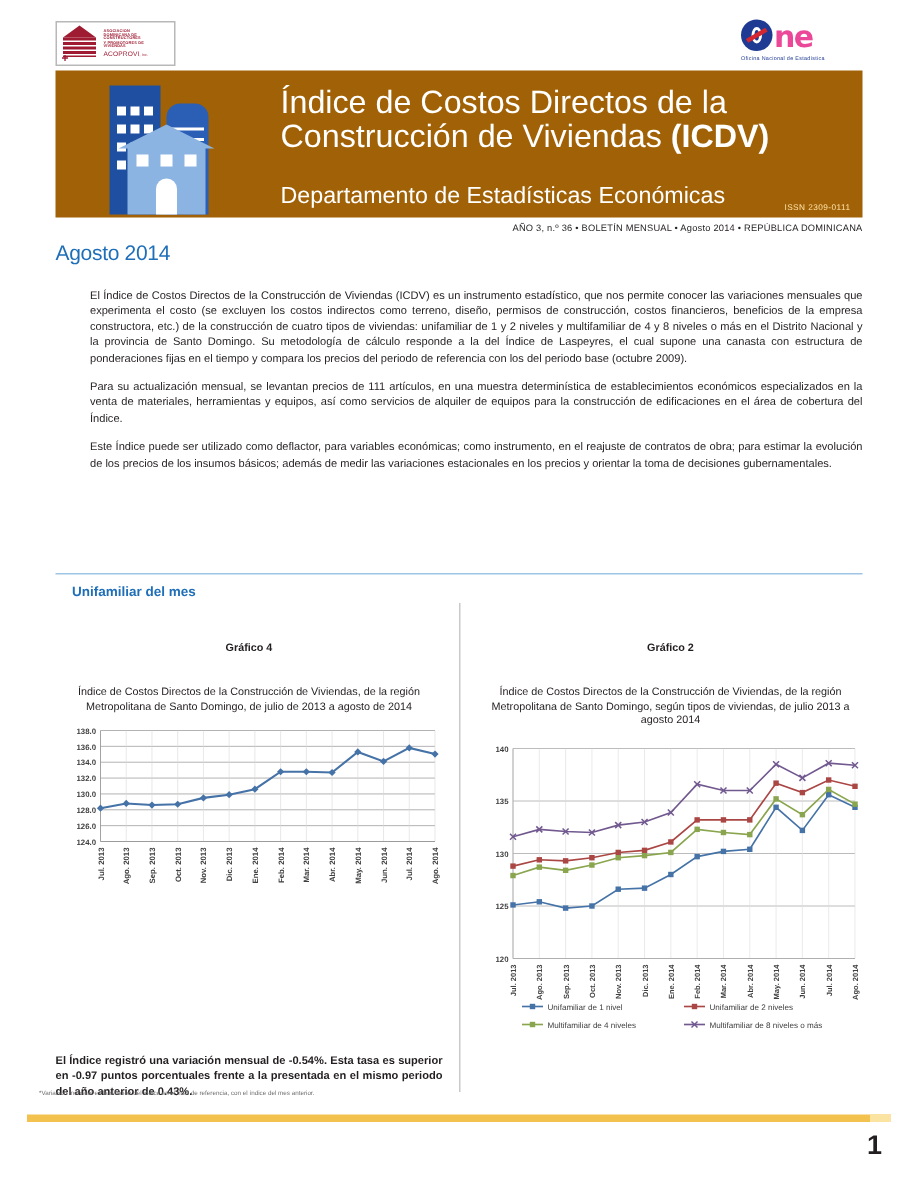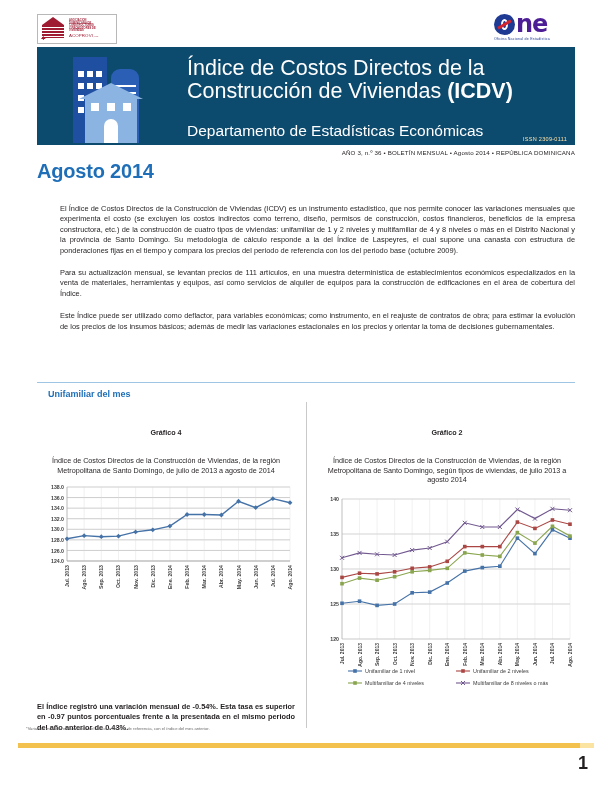--- a/index.html
+++ b/index.html
@@ -23,29 +23,29 @@
       border-left:11px solid transparent;border-right:11px solid transparent;border-bottom:8px solid #9e1b32;}
   .acoprovi .mark .body{position:absolute;left:2px;top:9px;width:22px;height:13px;background:#9e1b32;}
   .acoprovi .mark .body i{position:absolute;left:0;width:22px;height:1px;background:#fff;}
   .acoprovi .mark .cross{position:absolute;left:1px;top:20px;color:#9e1b32;font-size:8px;line-height:6px;font-weight:bold;}
   .acoprovi .txt{margin-left:3px;line-height:1.02;}
   .acoprovi .txt div{font-size:2.6px;color:#9e1b32;font-weight:bold;letter-spacing:.1px;white-space:nowrap;}
   .acoprovi .txt .brand{font-size:4.4px;margin-top:.6px;}
   .acoprovi .txt .brand span{font-size:2.4px;font-weight:normal;}
 
   .onelogo{position:absolute;right:30px;top:12px;width:88px;height:33px;}
-  .onelogo .word{font-size:24px;font-weight:bold;color:#4c1d95;letter-spacing:-1px;line-height:24px;font-family:"DejaVu Sans",sans-serif;}
+  .onelogo .word{font-size:20px;font-weight:bold;color:#ec4899;letter-spacing:-1px;line-height:24px;font-family:"DejaVu Sans",sans-serif;}
   .onelogo .word .o{display:inline-block;position:relative;width:21px;height:21px;border-radius:50%;
       background:#1f3a93;vertical-align:-3px;margin-right:1px;}
   .onelogo .word .o::after{content:"";position:absolute;left:3px;top:9px;width:15px;height:3px;background:#d22630;transform:rotate(-30deg);}
   .onelogo .word .o::before{content:"";position:absolute;left:7px;top:5px;width:7px;height:11px;border:2px solid #fff;border-radius:50%;box-sizing:border-box;}
   .onelogo .sub{font-size:3.6px;color:#1f3a93;letter-spacing:.2px;margin-top:1px;text-align:left;}
 
   
-  .banner{position:absolute;left:37px;top:47px;width:538px;height:98px;background:#0c4a6e;}
+  .banner{position:absolute;left:37px;top:47px;width:538px;height:98px;background:#a16207;}
   .bannerart{position:absolute;left:28px;top:6px;width:110px;height:90px;}
   .b1{position:absolute;left:8px;top:4px;width:34px;height:86px;background:#1f4fa0;}
   .b1 .w{position:absolute;width:6px;height:6px;background:#fff;}
   .b2{position:absolute;left:46px;top:16px;width:28px;height:74px;background:#2a5fb5;border-radius:9px 9px 0 0;}
   .b2 .l{position:absolute;left:3px;width:22px;height:2px;background:#fff;}
   .house{position:absolute;left:20px;top:44px;width:52px;height:46px;background:#8cb4e2;}
   .houseroof{position:absolute;left:14px;top:30px;width:0;height:0;
       border-left:32px solid transparent;border-right:32px solid transparent;border-bottom:16px solid #8cb4e2;}
   .house .sq{position:absolute;top:6px;width:8px;height:8px;background:#fff;}
   .house .door{position:absolute;left:19px;top:22px;width:14px;height:24px;background:#fff;border-radius:7px 7px 0 0;}
@@ -54,25 +54,25 @@
   .bt1{font-size:21.5px;line-height:23px;font-weight:normal;}
   .bt2{font-size:21.5px;line-height:23px;font-weight:normal;}
   .bt2 b{font-weight:bold;}
   .bt3{font-size:15.5px;line-height:21px;margin-top:17px;}
   .issn{position:absolute;right:8px;bottom:3px;font-size:5.5px;color:#ffe3a8;letter-spacing:.3px;}
 
   
   .meta{position:absolute;right:37px;top:149px;font-size:6.2px;color:#231f20;letter-spacing:.15px;}
 
   
-  .month{position:absolute;left:37px;top:160px;font-size:20px;font-weight:bold;color:#1f6fb8;letter-spacing:-.2px;}
+  .month{position:absolute;left:37px;top:160px;font-size:14px;font-weight:normal;color:#1f6fb8;letter-spacing:-.2px;}
 
   
   .intro{position:absolute;left:60px;top:192px;width:515px;}
-  .intro p{margin:12px 0 9px 0;font-size:7.4px;line-height:10.4px;text-align:justify;color:#231f20;}
+  .intro p{margin:0 0 9px 0;font-size:7.4px;line-height:10.4px;text-align:justify;color:#231f20;}
 
   
   .rule{position:absolute;left:37px;top:382px;width:538px;height:1px;background:#9ec6e4;}
   .sect{position:absolute;left:48px;top:389px;font-size:9px;font-weight:bold;color:#1f6fb8;}
 
   
   .colsep{position:absolute;left:306px;top:402px;width:1px;height:326px;background:#c9c9c9;}
   .colL{position:absolute;left:37px;top:408px;width:258px;}
   .colR{position:absolute;left:318px;top:408px;width:258px;}
   .col p{margin:0;font-size:7.4px;line-height:10.4px;text-align:justify;}

